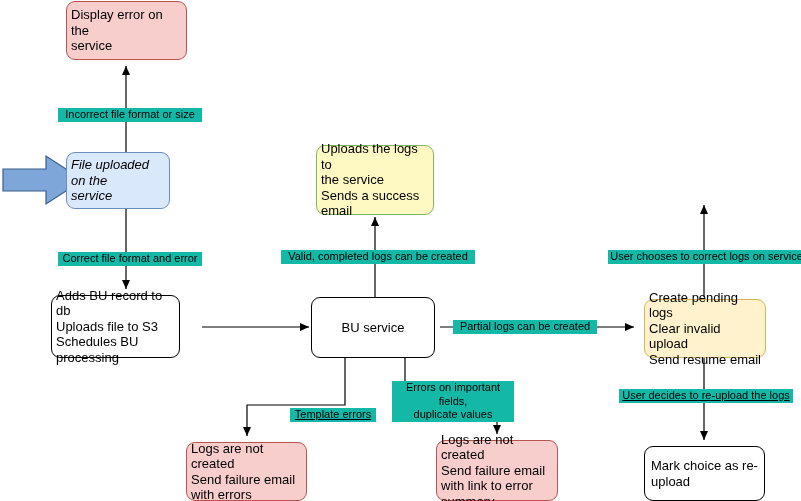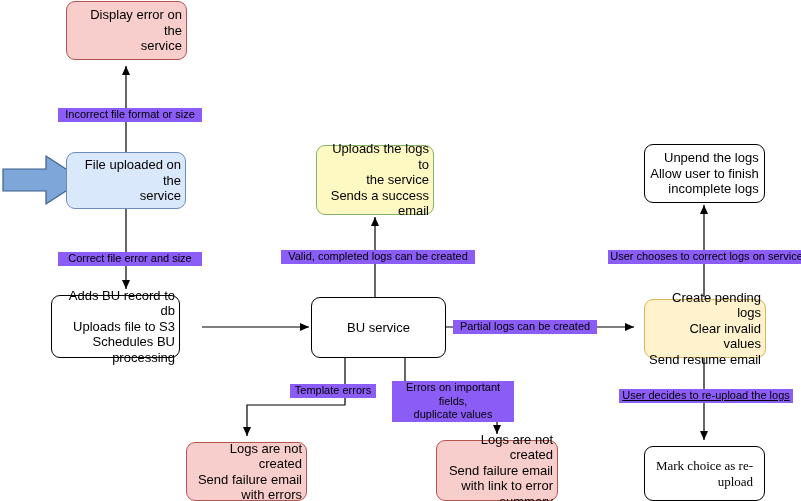--- a/index.html
+++ b/index.html
@@ -29,39 +29,39 @@
     pointer-events: none;
   }
   .node {
     position: absolute;
     box-sizing: border-box;
     border: 1px solid #000000;
     border-radius: 9px;
     display: flex;
     align-items: center;
     justify-content: center;
-    text-align: right;
+    text-align: left;
     font-size: 13px;
     line-height: 15.5px;
     background: #ffffff;
     white-space: pre-line;
     padding: 2px 4px;
   }
   .node.pink   { background: #f8cecc; border-color: #b85450; }
   .node.blue   { background: #dae8fc; border-color: #6c8ebf; }
   .node.green  { background: #fef9c3; border-color: #82b366; }
   .node.yellow { background: #fff2cc; border-color: #d6b656; }
   .node.plain  { background: #ffffff; border-color: #000000; }
 
   .edge-label {
     position: absolute;
     font-size: 11px;
     line-height: 13.5px;
     color: #000000;
-    background: #8b5cf6;
+    background: #14b8a6;
     text-align: center;
     white-space: pre-line;
     padding: 0 2px;
   }
   .blockarrow {
     position: absolute;
   }
 </style>
 </head>
 <body>
@@ -113,63 +113,60 @@
     </g>
 
     <g class="blockarrow">
       <path d="M3,169 L46,169 L46,156 L83,180 L46,204 L46,191 L3,191 z" fill="#7ea6d9" stroke="#3b5e8c" stroke-width="1.2" stroke-linejoin="miter"></path>
     </g>
   </svg>
 
   <div class="node pink" style="left:66px; top:1px; width:121px; height:59px;">Display error on the
 service</div>
 
-  <div class="node blue" style="left:66px; top:152px; width:120px; height:57px;">File uploaded on the
+  <div class="node blue" style="left:66px; top:152px; width:104px; height:57px;font-style:italic;">File uploaded on the
 service</div>
 
   <div class="node plain" style="left:51px; top:295px; width:129px; height:63px;">Adds BU record to db
 Uploads file to S3
 Schedules BU processing</div>
 
   <div class="node green" style="left:316px; top:145px; width:118px; height:70px;">Uploads the logs to
 the service
 Sends a success
 email</div>
 
-  <div class="node plain" style="left:311px; top:297px; width:135px; height:61px;">BU service</div>
+  <div class="node plain" style="left:311px; top:297px; width:124px; height:61px;">BU service</div>
 
   <div class="node pink" style="left:186px; top:442px; width:121px; height:59px;">Logs are not created
 Send failure email
 with errors</div>
 
   <div class="node pink" style="left:436px; top:440px; width:122px; height:61px;">Logs are not created
 Send failure email
 with link to error
 summary</div>
 
-  <div class="node plain" style="left:644px; top:144px; width:121px; height:59px;">Unpend the logs
-Allow user to finish
-incomplete logs</div>
 
   <div class="node yellow" style="left:644px; top:299px; width:122px; height:59px;">Create pending logs
-Clear invalid values
+Clear invalid upload
 Send resume email</div>
 
-  <div class="node plain" style="left:644px; top:446px; width:121px; height:55px;font-family:Liberation Serif, serif;">Mark choice as re-
+  <div class="node plain" style="left:644px; top:446px; width:121px; height:55px;">Mark choice as re-
 upload</div>
 
   <div class="edge-label" style="left:58px; top:108px; width:140px;">Incorrect file format or size</div>
 
-  <div class="edge-label" style="left:58px; top:252px; width:140px;">Correct file error and size</div>
+  <div class="edge-label" style="left:58px; top:252px; width:140px;">Correct file format and error</div>
 
   <div class="edge-label" style="left:281px; top:250px; width:190px;">Valid, completed logs can be created</div>
 
   <div class="edge-label" style="left:453px; top:320px; width:140px;">Partial logs can be created</div>
 
-  <div class="edge-label" style="left:290px; top:384px; width:82px;">Template errors</div>
+  <div class="edge-label" style="left:290px; top:408px; width:82px;text-decoration:underline;">Template errors</div>
 
   <div class="edge-label" style="left:392px; top:381px; width:118px;">Errors on important fields,
 duplicate values</div>
 
   <div class="edge-label" style="left:608px; top:250px; width:193px;">User chooses to correct logs on service</div>
 
   <div class="edge-label" style="left:619px; top:389px; width:170px;text-decoration:underline;">User decides to re-upload the logs</div>
 
 </div>
 

